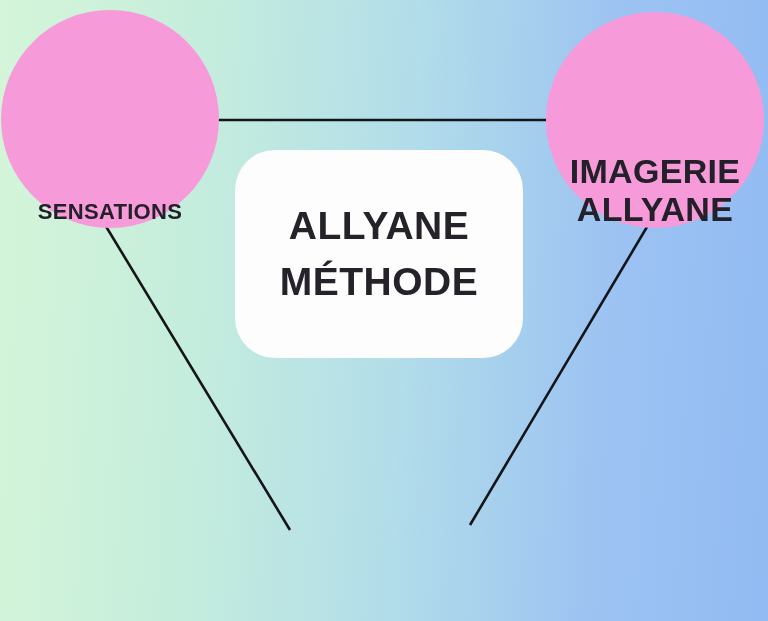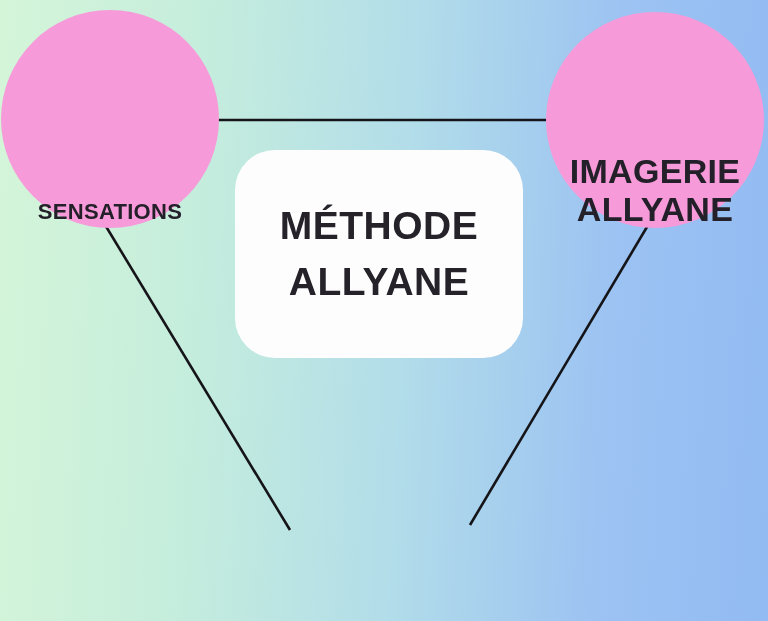--- a/index.html
+++ b/index.html
@@ -113,18 +113,18 @@
   <div class="node node-imagerie">
     <div class="node-label">
       <span>IMAGERIE</span>
       <span>ALLYANE</span>
     </div>
   </div>
 
 
   <div class="center-card">
     <div class="node-label">
+      <span>ALLYANE</span>
       <span>MÉTHODE</span>
-      <span>ALLYANE</span>
     </div>
   </div>
 
 </div>
 
 </body></html>

